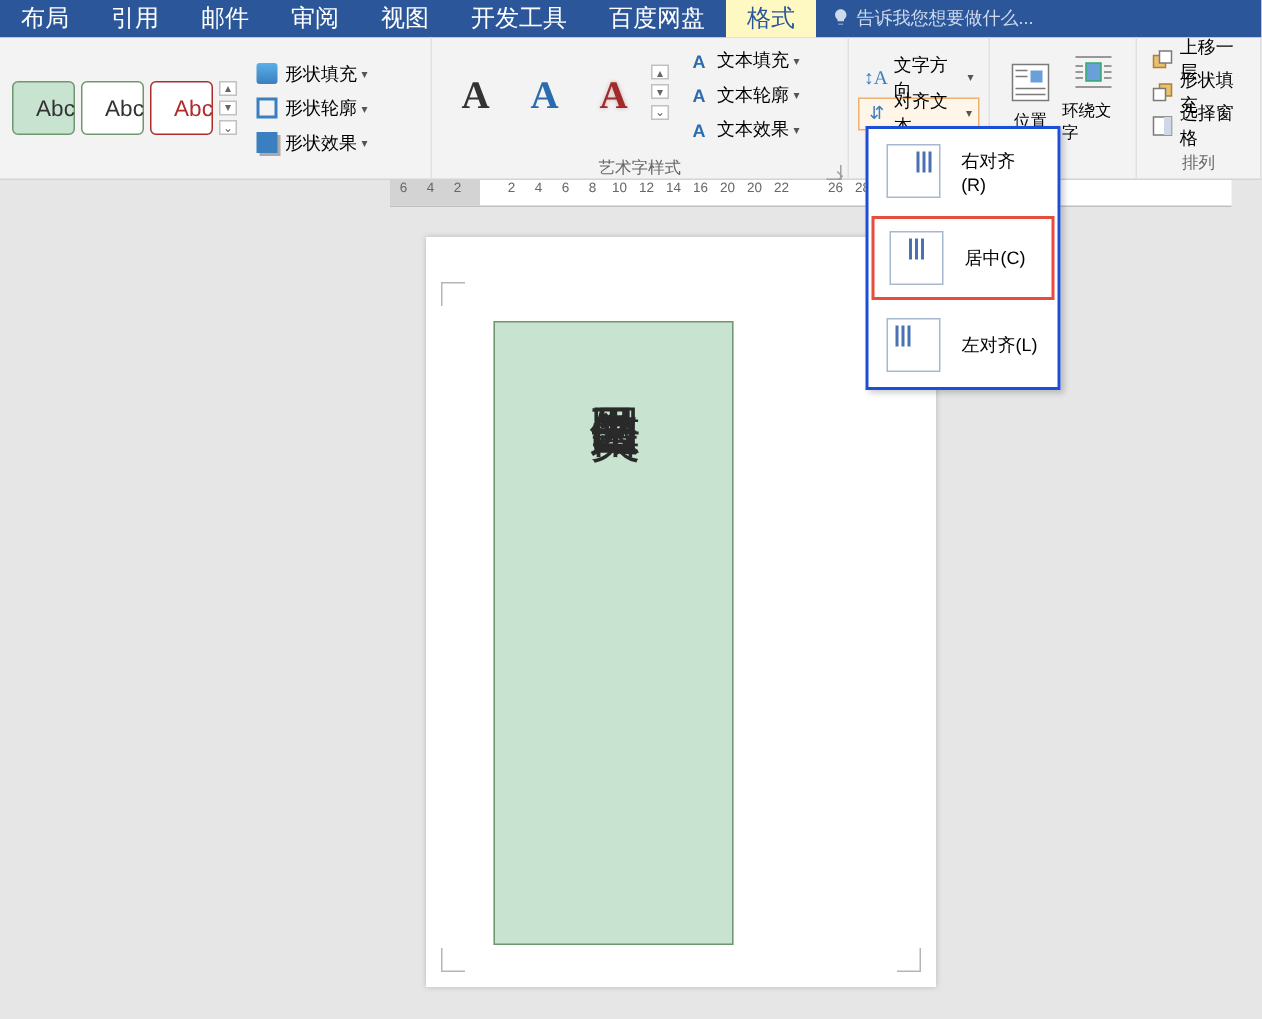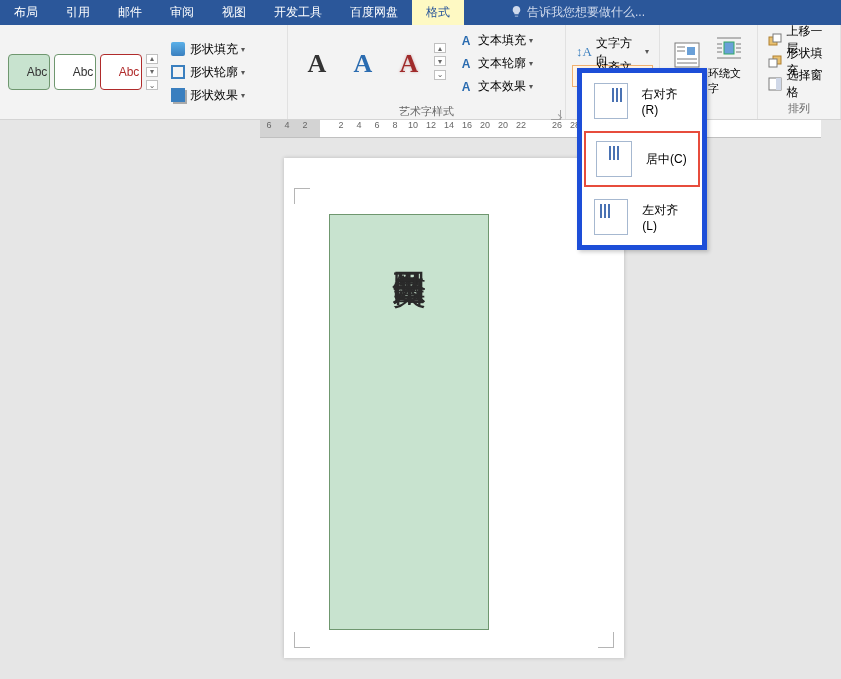--- a/index.html
+++ b/index.html
@@ -1,31 +1,31 @@
 <!DOCTYPE html>
 <html><head>
 <meta charset="utf-8">
 <style>
   * { box-sizing: border-box; margin: 0; padding: 0; }
   body { font-family: "Microsoft YaHei", sans-serif; font-size: 12px; background: #e6e6e6; width: 841px; height: 679px; overflow: hidden; }
   
   .tabs { background: #2b579a; height: 25px; display: flex; align-items: center; color: #fff; }
-  .tab { padding: 0 14px; height: 100%; display: flex; align-items: center; cursor: pointer; font-size: 12px; text-align: right; }
+  .tab { padding: 0 14px; height: 100%; display: flex; align-items: center; cursor: pointer; font-size: 16px; text-align: right; }
   .tab.active { background: #fef9c3; color: #2b579a; }
-  .tab-tell { display: flex; align-items: center; padding: 0 10px; color: #cfd9ec; margin-left: 36px; }
+  .tab-tell { display: flex; align-items: center; padding: 0 10px; color: #cfd9ec; }
   .tab-tell .bulb { margin-right: 4px; }
   
   .ribbon { background: #f3f3f3; height: 95px; border-bottom: 1px solid #d4d4d4; display: flex; }
   .ribbon-group { border-right: 1px solid #e1e1e1; display: flex; flex-direction: column; }
   .ribbon-group-body { flex: 1; display: flex; align-items: center; padding: 4px 6px; }
   .ribbon-group-label { text-align: center; font-size: 11px; color: #666; padding: 2px 0 3px; position: relative; }
   .ribbon-group-label .launcher { position: absolute; right: 4px; bottom: 2px; width: 10px; height: 10px; border: 1px solid #a0a0a0; border-top: none; border-left: none; }
   .ribbon-group-label .launcher::after { content: ""; position: absolute; right: -1px; bottom: -1px; width: 4px; height: 4px; border-right: 1px solid #a0a0a0; border-bottom: 1px solid #a0a0a0; transform: rotate(-45deg); }
   
-  .shape-preset { width: 42px; height: 36px; background: #c8e3cf; border: 1px solid #6f976f; border-radius: 4px; display: flex; align-items: center; justify-content: center; margin: 2px; font-size: 12px; color: #333; padding-left: 16px; }
+  .shape-preset { width: 42px; height: 36px; background: #c8e3cf; border: 1px solid #6f976f; border-radius: 4px; display: flex; align-items: center; justify-content: center; margin: 2px; font-size: 15px; color: #333; padding-left: 16px; }
   .shape-preset.alt2 { background: #fff; }
   .shape-preset.alt3 { background: #fff; color: #b02b2b; border-color: #b02b2b; }
   .presets-row { display: flex; }
   .more-col { width: 14px; margin-left: 2px; display: flex; flex-direction: column; justify-content: space-around; height: 40px; }
   .more-col .arrow { width: 12px; height: 10px; border: 1px solid #c0c0c0; background: #fff; display:flex; align-items:center; justify-content:center; font-size:8px; color:#666; }
   
   .stack3 { display: flex; flex-direction: column; margin-left: 6px; }
   .stack3 .row { display: flex; align-items: center; height: 23px; padding: 0 4px; }
   .icon-sq { width: 16px; height: 16px; margin-right: 4px; display: inline-flex; align-items: center; justify-content: center; }
   .drop-caret { margin-left: 3px; font-size: 8px; color: #555; }
@@ -52,21 +52,21 @@
   .corner { position: absolute; width: 16px; height: 16px; }
   .corner.tl { left: 10px; top: 30px; border-left: 1px solid #b5b5b5; border-top: 1px solid #b5b5b5; }
   .corner.tr { right: 10px; top: 30px; border-right: 1px solid #b5b5b5; border-top: 1px solid #b5b5b5; }
   .corner.bl { left: 10px; bottom: 10px; border-left: 1px solid #b5b5b5; border-bottom: 1px solid #b5b5b5; }
   .corner.br { right: 10px; bottom: 10px; border-right: 1px solid #b5b5b5; border-bottom: 1px solid #b5b5b5; }
   
   .textbox { position: absolute; left: 45px; top: 56px; width: 160px; height: 416px; background: #c8e3cf; border: 1px solid #6f976f; display: flex; flex-direction: column; align-items: center; justify-content: flex-start; padding-top: 30px; }
   .v-text { font-size: 34px; font-family: "KaiTi", "STKaiti", serif; color: #2a2a2a; line-height: 1.45; writing-mode: vertical-rl; text-orientation: upright; }
   .layout-opt { position: absolute; right: -40px; top: 58px; width: 28px; height: 28px; border: 1px solid #c0c0c0; background: #f0f0f0; display:flex; align-items:center; justify-content:center; }
   
-  .dropdown { position: absolute; left: 577px; top: 68px; width: 130px; background: #fff; border: 5px solid #1d4ed8; box-shadow: 2px 2px 4px rgba(0,0,0,.2); z-index: 10; }
+  .dropdown { position: absolute; left: 577px; top: 84px; width: 130px; background: #fff; border: 2px solid #1d4ed8; box-shadow: 2px 2px 4px rgba(0,0,0,.2); z-index: 10; }
   .dd-item { display: flex; align-items: center; padding: 10px 12px; }
   .dd-item.selected { border: 2px solid #e74c3c; margin: 2px; padding: 8px 10px; }
   .dd-icon { width: 36px; height: 36px; border: 1px solid #a6b8d0; background: #fff; margin-right: 14px; display: flex; align-items: flex-start; justify-content: center; padding-top: 4px; }
   .dd-icon.right { justify-content: flex-end; padding-right: 4px; }
   .dd-icon.center { justify-content: center; }
   .dd-icon.left { justify-content: flex-start; padding-left: 4px; }
   .dd-lines { display: flex; }
   .dd-lines span { width: 2px; height: 14px; background: #4a72b3; margin: 0 1px; }
   .cursor { position: absolute; left: 687px; top: 167px; pointer-events: none; }
   

